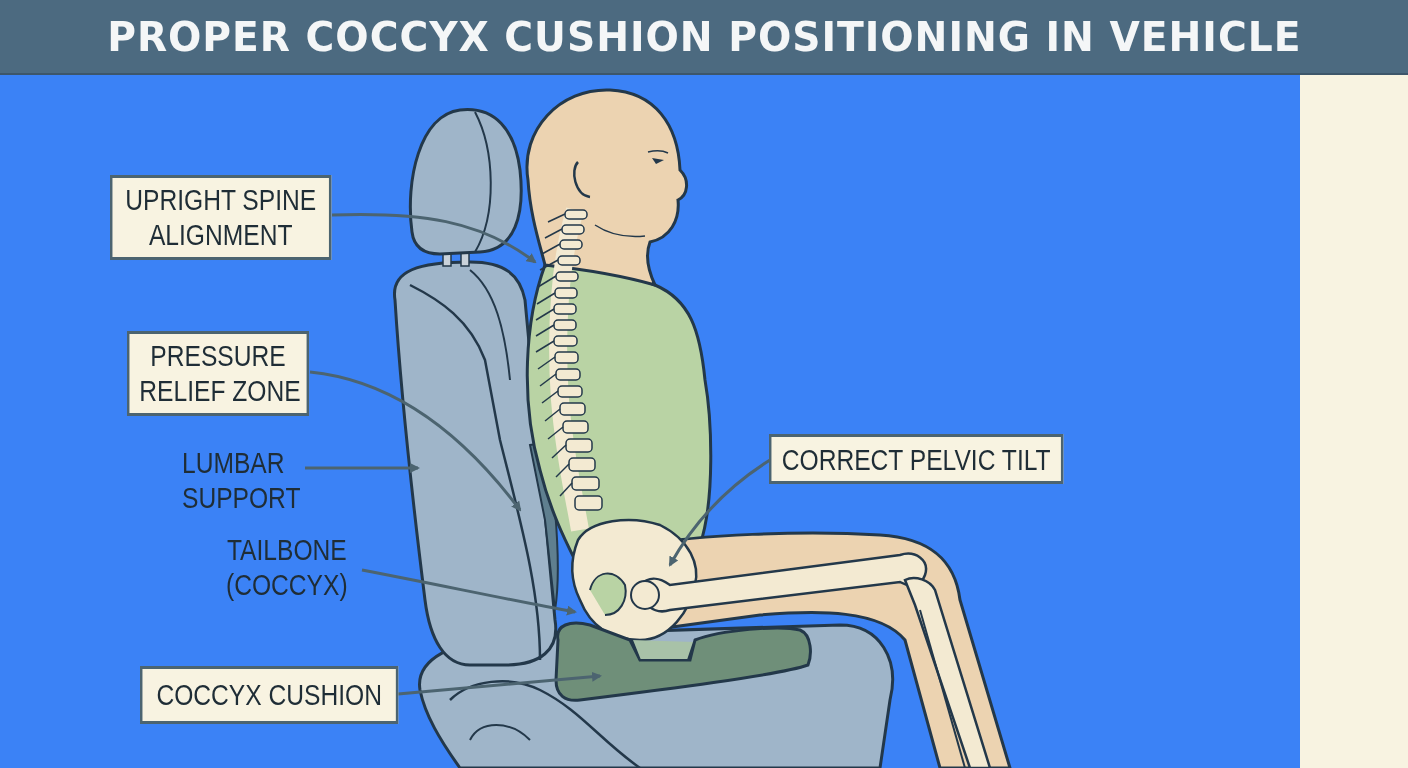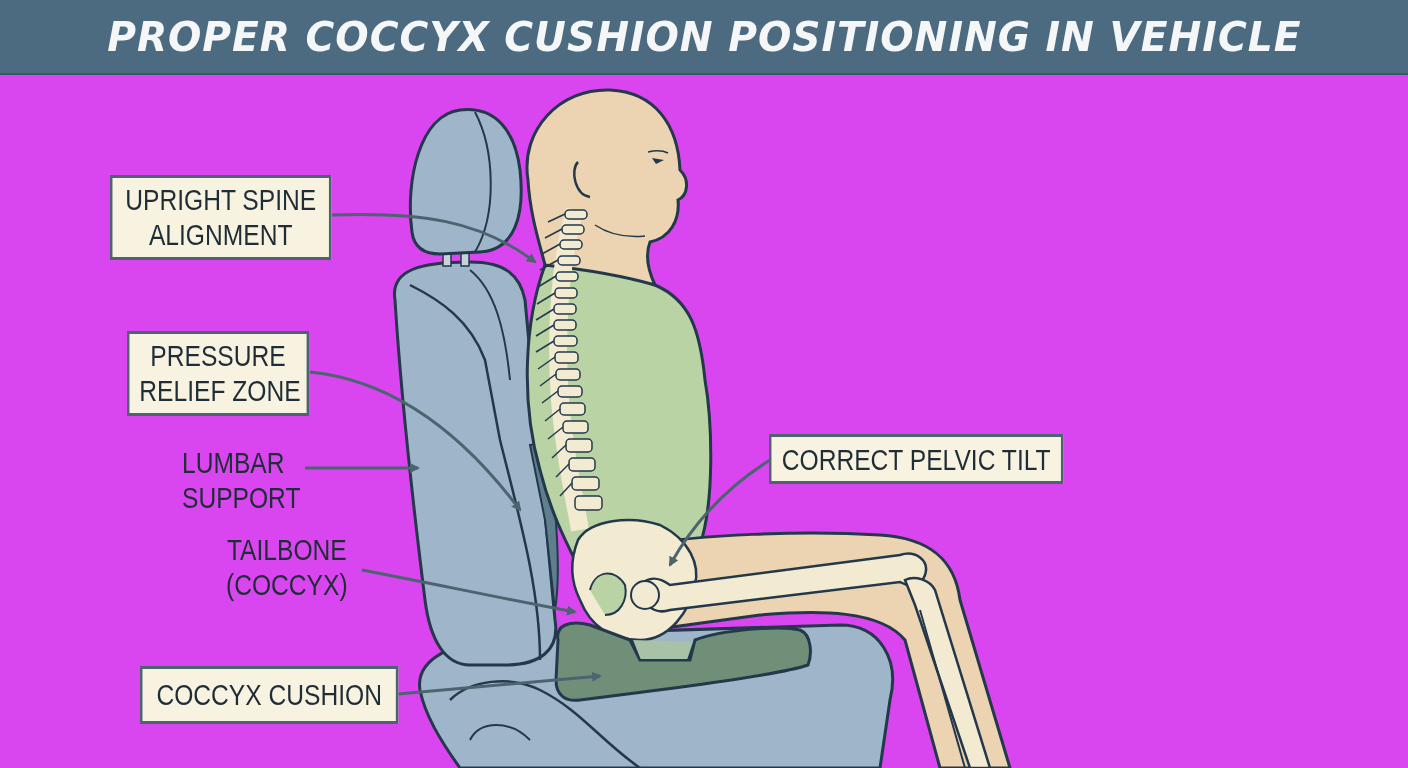--- a/index.html
+++ b/index.html
@@ -1,19 +1,19 @@
 <!DOCTYPE html>
 <html><head>
 <meta charset="utf-8">
 <style>
   html,body{margin:0;padding:0;}
   body{width:1408px;height:768px;overflow:hidden;background:#f8f3e1;font-family:"Liberation Sans",sans-serif;position:relative;}
-  .header{position:absolute;left:0;top:0;width:1408px;height:73px;background:#4c6a80;border-bottom:2px solid #3d566a;display:flex;align-items:center;justify-content:center;font-style:italic;}
+  .header{position:absolute;left:0;top:0;width:1408px;height:73px;background:#4c6a80;border-bottom:2px solid #3d566a;display:flex;align-items:center;justify-content:center;}
   .header h1{margin:0;color:#f4f6f7;font-family:"DejaVu Sans",sans-serif;font-weight:bold;font-size:40px;letter-spacing:1px;transform:scaleX(0.98);}
-  .canvas{position:absolute;left:0;top:75px;width:1408px;height:693px;background:#d946ef;}
+  .canvas{position:absolute;left:0;top:75px;width:1300px;height:693px;background:#3b82f6;}
   svg.art{position:absolute;left:0;top:0;}
   .label{position:absolute;color:#1f2d36;font-family:"Liberation Sans",sans-serif;font-size:30px;line-height:35px;text-align:center;transform-origin:left top;transform:scaleX(0.82);white-space:nowrap;}
   .boxed{border:3px solid #4c6470;background:#f8f3e1;padding:2px 12px;box-sizing:border-box;}
 </style>
 </head>
 <body>
 
 <div class="header">
   <h1>PROPER COCCYX CUSHION POSITIONING IN VEHICLE</h1>
 </div>

